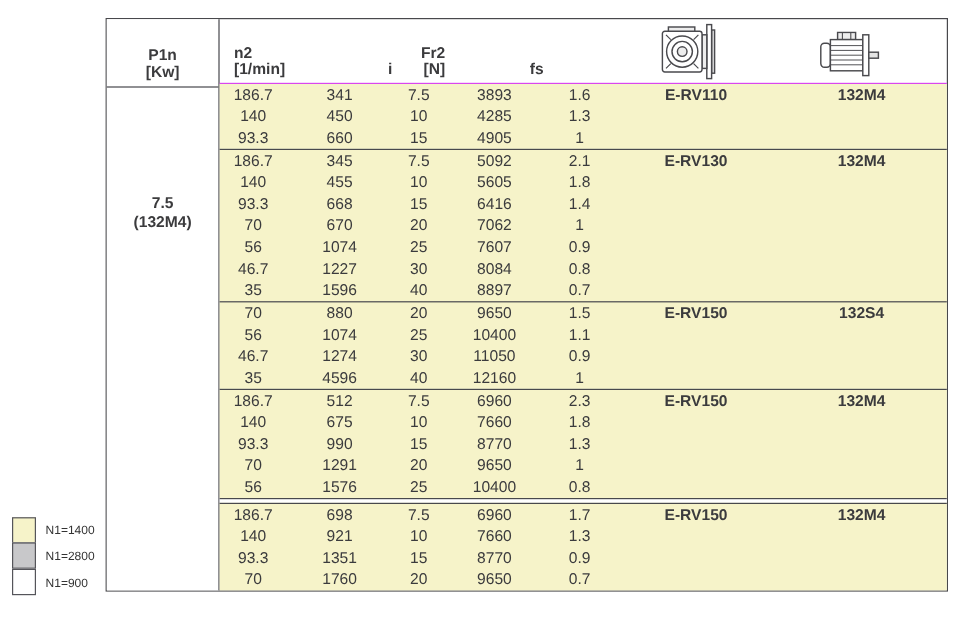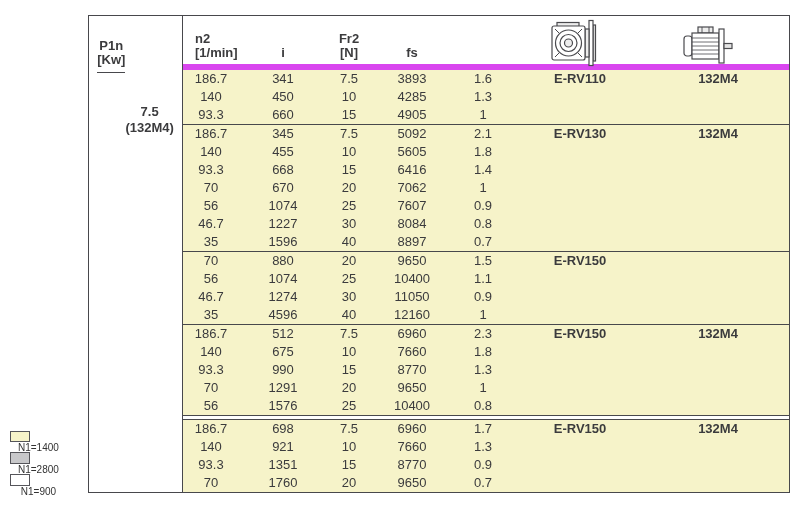--- a/index.html
+++ b/index.html
@@ -17,23 +17,22 @@
     position: absolute;
     left: 88px; top: 15px;
     width: 702px; height: 478px;
     border: 1px solid #48484c;
     display: flex;
     background: #fff;
   }
   .p1n-col {
     width: 94px;
     border-right: 1px solid #48484c;
-    display: flex; 
+    display: flex; flex-direction: column;
     background: #fff;
-    justify-content: center;
   }
   .p1n-header {
     height: 57px;
     border-bottom: 1px solid #48484c;
     display: flex; flex-direction: column;
     justify-content: flex-end; align-items: center;
     padding-bottom: 5px;
     font-weight: bold; font-size: 13px; line-height: 14px;
   }
   .p1n-value {
@@ -41,47 +40,47 @@
     text-align: center;
     font-weight: bold; font-size: 13px; line-height: 16px;
   }
   .data-col { flex: 1; display: flex; flex-direction: column; }
   .grid {
     display: grid;
     grid-template-columns: 56px 88px 44px 82px 60px 134px 142px;
   }
   .header-row {
     height: 57px;
-    border-bottom: 6px solid #d946ef;
+    border-bottom: 1px solid #d946ef;
     position: relative;
     align-items: end;
     padding-bottom: 4px;
     font-weight: bold; font-size: 13px; line-height: 14px;
   }
-  .hcell { text-align: center; white-space: nowrap; }
+  .hcell { text-align: right; white-space: nowrap; }
   .hcell.h-n2  { text-align: left; padding-left: 12px; }
   .hcell.h-m2n { text-align: left; padding-left: 27px; }
   .hdr-icon { position: absolute; }
   .icon-gearbox { left: 366px; top: 3px; }
   .icon-motor   { left: 500px; top: 10px; }
   .groups { flex: 1; display: flex; flex-direction: column; }
   .group { background: #F6F3C9; }
   .group + .group { border-top: 1px solid #48484c; }
   .group-gap {
     height: 4px; background: #fff;
     border-top: 1px solid #48484c;
   }
   .group-gap + .group { border-top: 1px solid #48484c; }
   .group.last { flex: 1; }
   .row { height: 18px; line-height: 18px; font-size: 13px; }
   .cell { text-align: center; white-space: nowrap; }
   .cell.model, .cell.motor { font-weight: bold; }
   
   .legend { position: absolute; left: 10px; top: 431px; }
-  .legend-item { display: flex; align-items: stretch; height: 22px; flex-direction: column; }
+  .legend-item { display: flex; align-items: stretch; height: 22px; }
   .legend-swatch {
     width: 20px; height: 22px;
     border: 1px solid #55555a;
     margin-top: -1px;
   }
   .legend-item:first-child .legend-swatch { margin-top: 0; }
   .legend-label {
     align-self: center;
     margin-left: 8px;
     font-size: 10px; color: #333;
@@ -254,20 +253,21 @@
             </div>
           </div>
           <div class="group">
             <div class="row grid">
               <span class="cell">70</span>
               <span class="cell">880</span>
               <span class="cell">20</span>
               <span class="cell">9650</span>
               <span class="cell">1.5</span>
               <span class="cell model">E-RV150</span>
+              <span class="cell motor">132S4</span>
             </div>
             <div class="row grid">
               <span class="cell">56</span>
               <span class="cell">1074</span>
               <span class="cell">25</span>
               <span class="cell">10400</span>
               <span class="cell">1.1</span>
               <span class="cell model"></span>
               <span class="cell motor"></span>
             </div>

